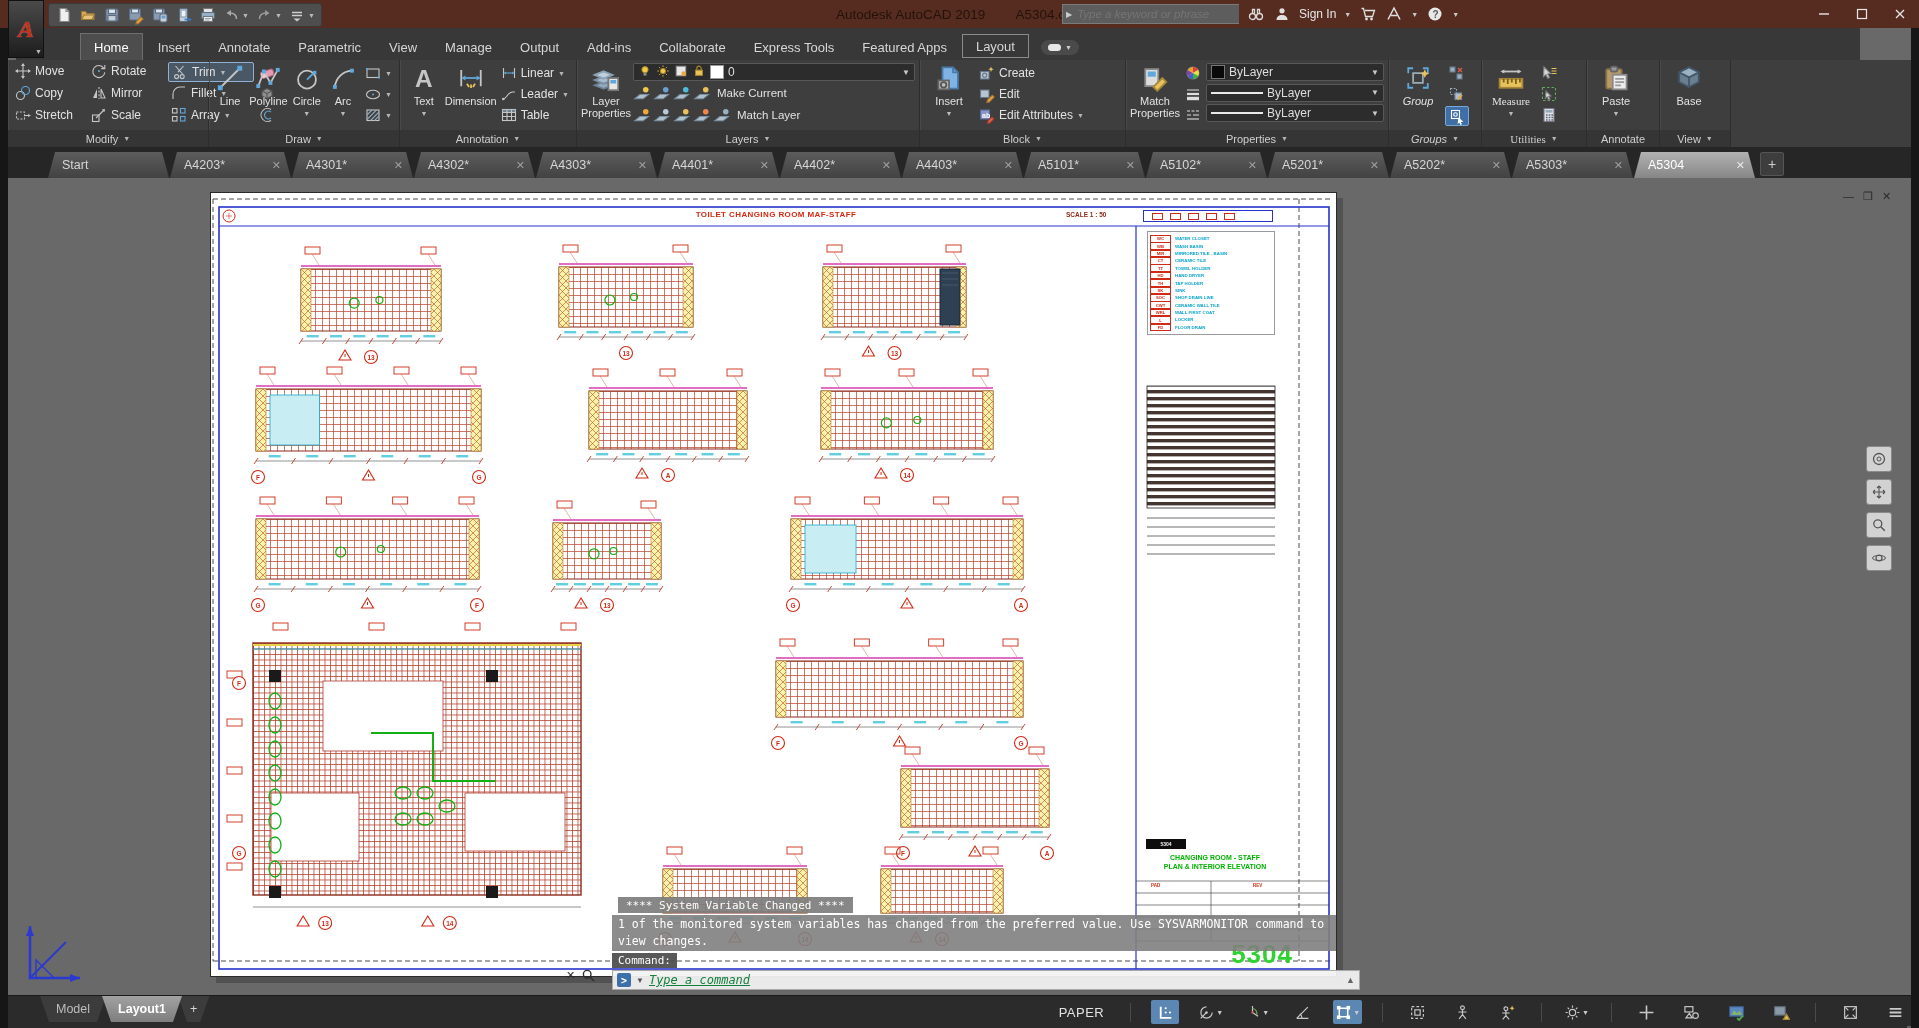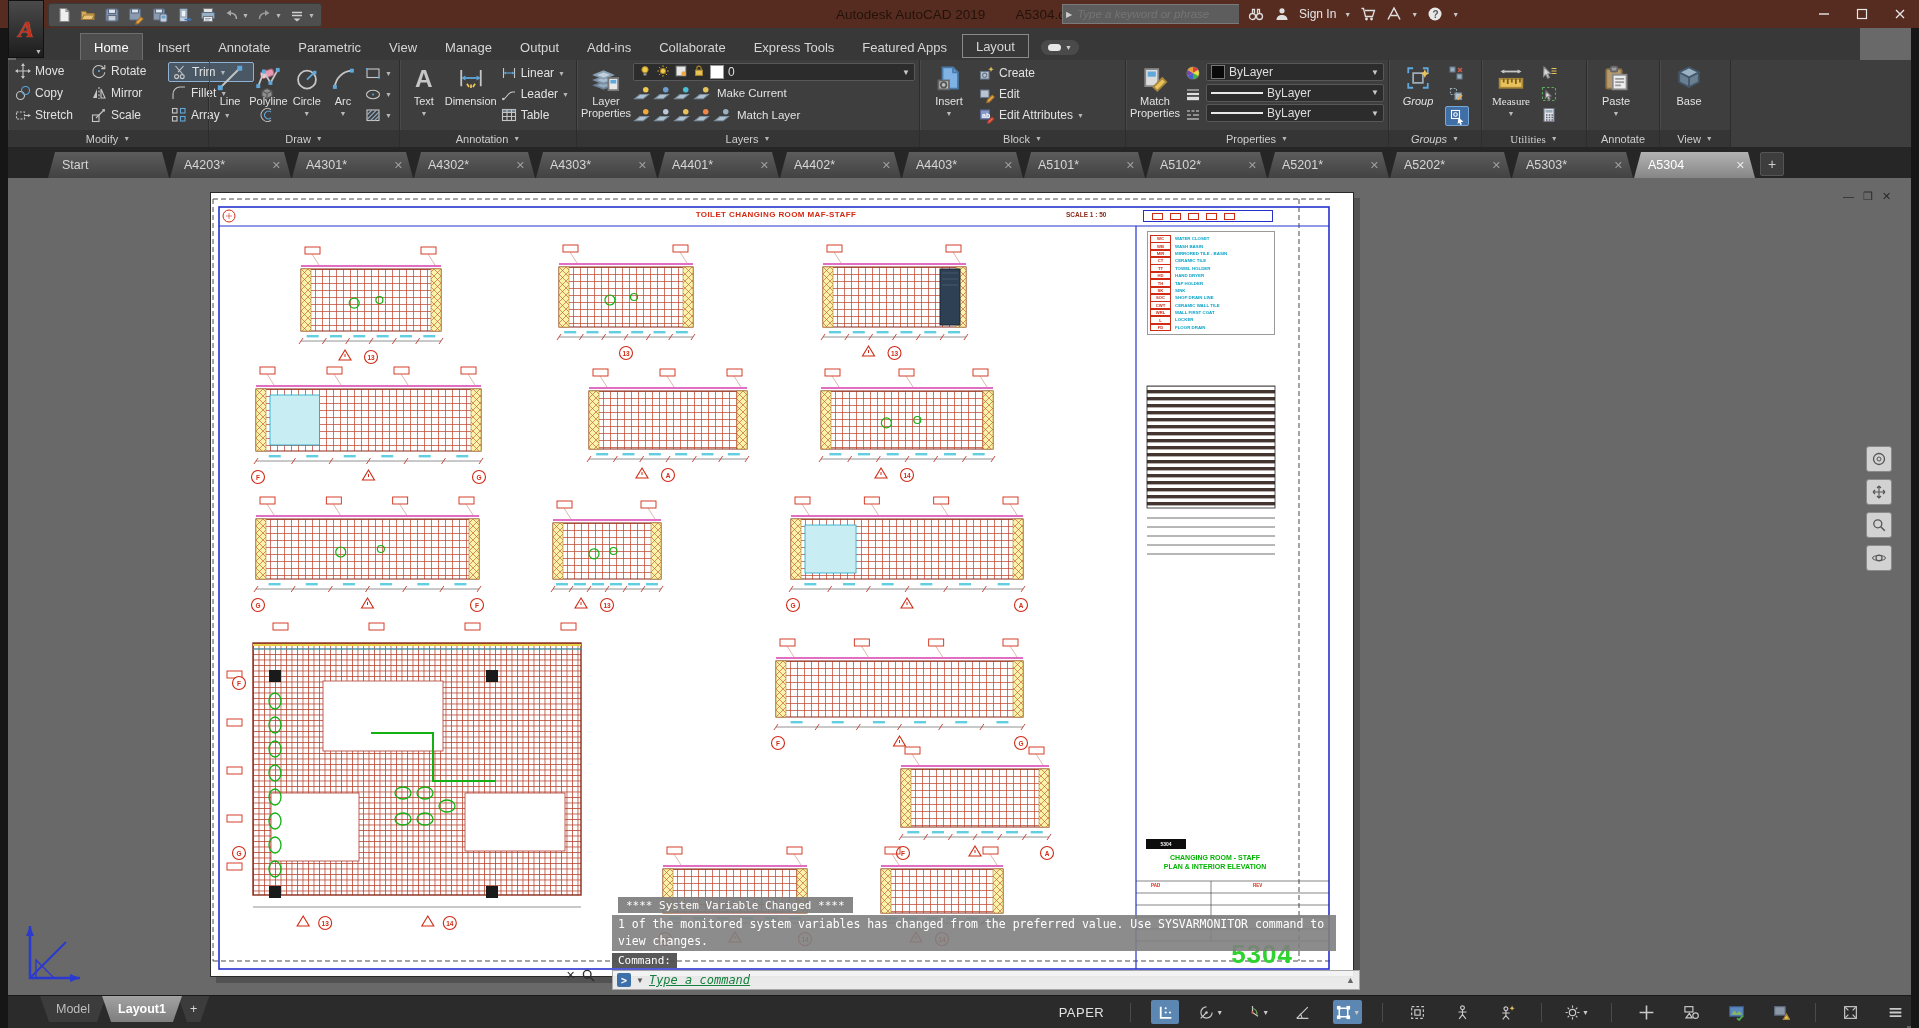--- a/index.html
+++ b/index.html
@@ -76,21 +76,21 @@
   .ftab .x{color:#9f9f9f;font-size:11px;margin-left:6px;}
   .ftab.active .x{color:#e9e9e9;}
   .ftab-plus{width:22px;height:22px;background:#3d3d3d;border:1px solid #555;color:#cfcfcf;display:flex;
        align-items:center;justify-content:center;font-size:14px;margin-left:4px;margin-bottom:2px;border-radius:2px;}
   
   .canvas{position:absolute;left:0;top:178px;width:1919px;height:817px;background:#696969;overflow:hidden;}
   .edgeL,.edgeR{position:absolute;top:28px;width:8px;height:1000px;background:#161616;z-index:40;}
   .edgeL{left:0;} .edgeR{right:0;}
   .dwgctl{position:absolute;left:1843px;top:12px;display:flex;gap:9px;color:#2a2a2a;font-size:11px;z-index:5;}
   .paper{position:absolute;left:210px;top:14px;width:1125px;height:783px;background:#fff;border:1px solid #2a2a2a;
-       box-shadow:6px 6px 0 rgba(40,40,40,.35);padding-left:17px;}
+       box-shadow:6px 6px 0 rgba(40,40,40,.35);}
   .paper svg{position:absolute;left:0;top:0;}
   .sheet-title{position:absolute;left:400px;top:17px;width:330px;text-align:center;color:#d42a12;
        font:bold 8px "Liberation Sans",sans-serif;letter-spacing:.4px;}
   .sheet-scale{position:absolute;left:855px;top:18px;color:#8a2a1a;font:bold 6.5px "Liberation Sans",sans-serif;}
   .legend-strip{position:absolute;left:932px;top:17px;width:130px;height:12px;border:1px solid #2633cf;
        display:flex;align-items:center;gap:7px;padding:0 8px;box-sizing:border-box;}
   .legend-strip i{width:9px;height:5px;border:1px solid #d02a15;}
   .legend{position:absolute;left:936px;top:38px;width:128px;border:0.5px solid #9a9a9a;padding:3px 2px;box-sizing:border-box;}
   .lg-item{display:flex;align-items:center;gap:4px;height:7.4px;}
   .lg-code{width:19px;height:5.6px;border:0.8px solid #d02a15;color:#d02a15;font:bold 4.2px "Liberation Sans",sans-serif;

